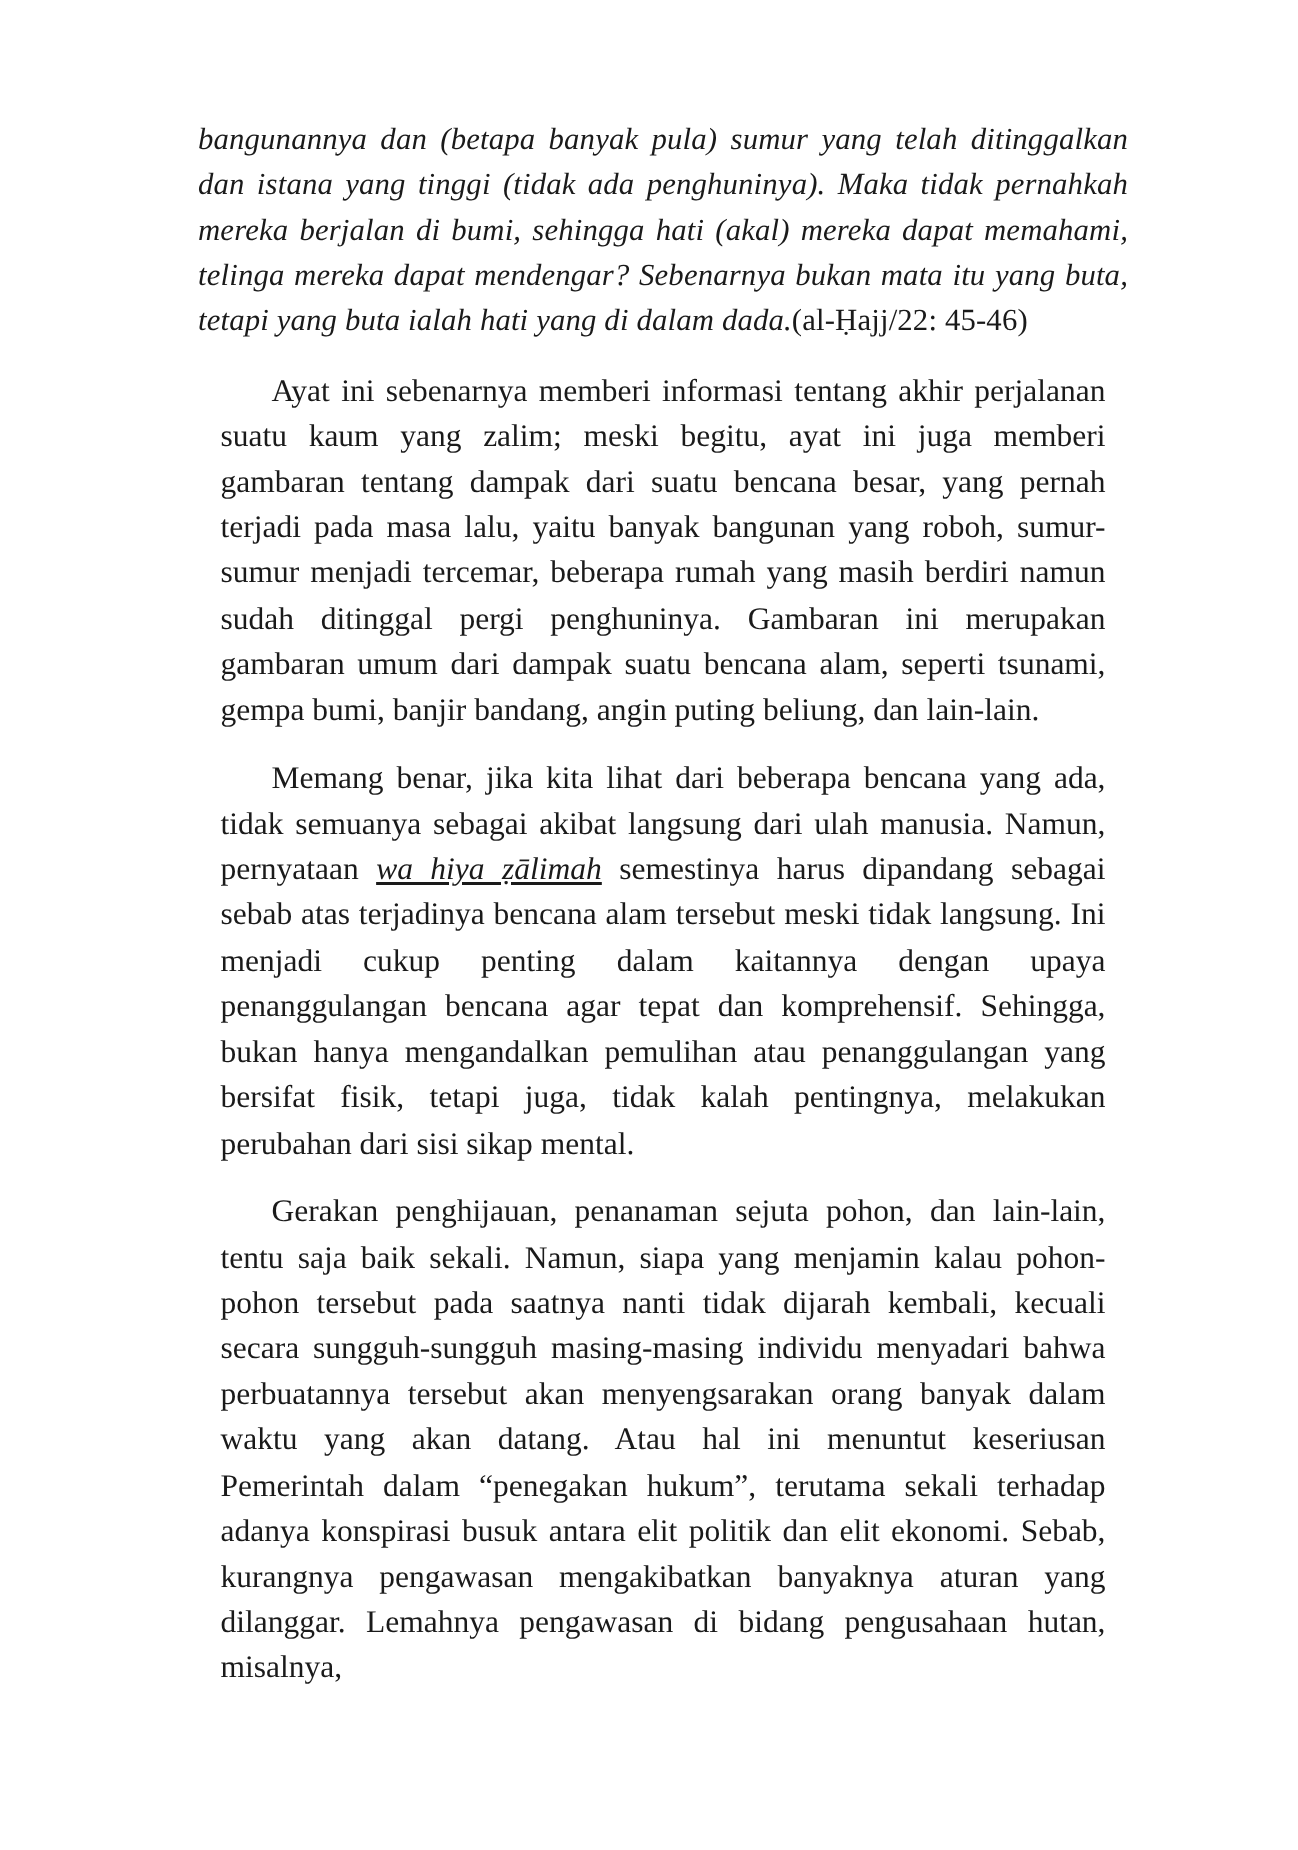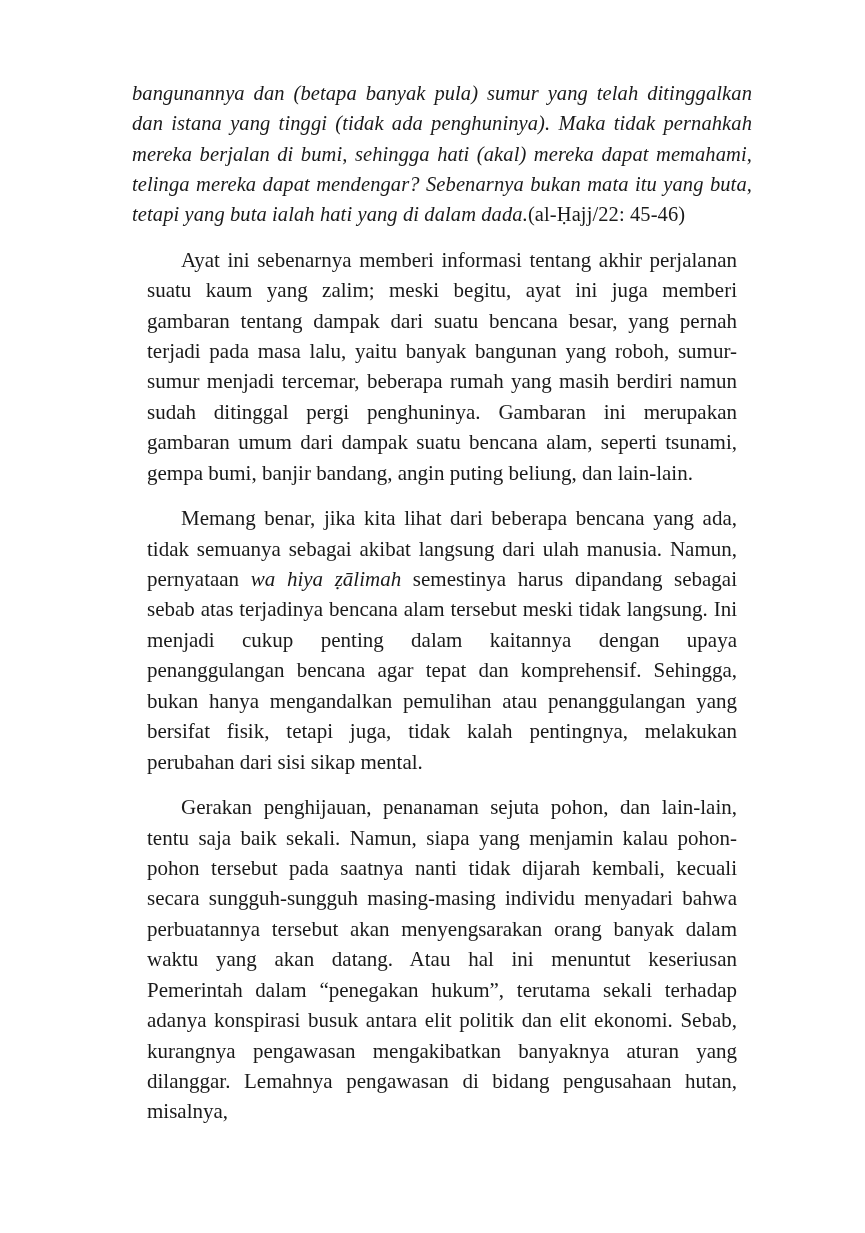--- a/index.html
+++ b/index.html
@@ -44,20 +44,21 @@
     font-size: 21px;
     line-height: 1.45;
     text-align: justify;
     text-justify: inter-word;
     margin: 15px;
     text-indent: 34px;
     hyphens: manual;
   }
   p.body em {
     font-style: italic;
+    text-decoration: underline;
   }
   .footer {
     position: absolute;
     left: 132px;
     top: 1108px;
     width: 620px;
     display: flex;
     justify-content: space-between;
     align-items: baseline;
   }

